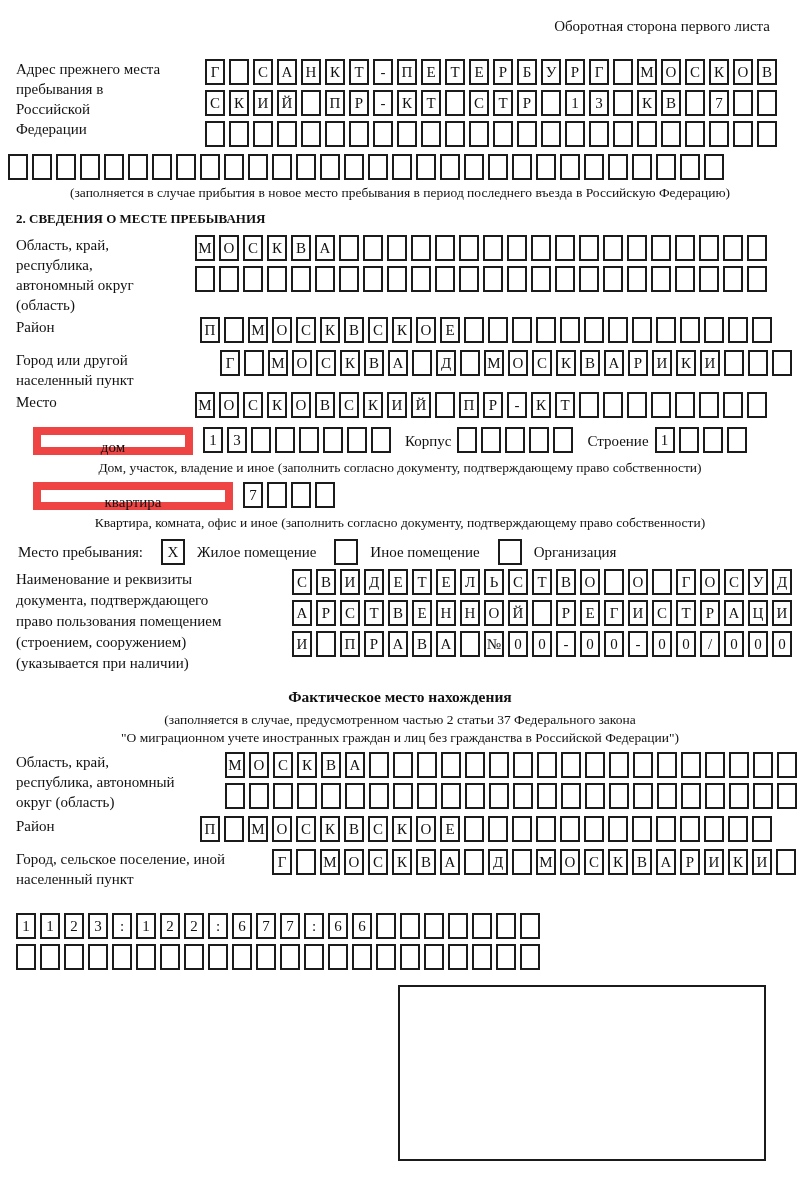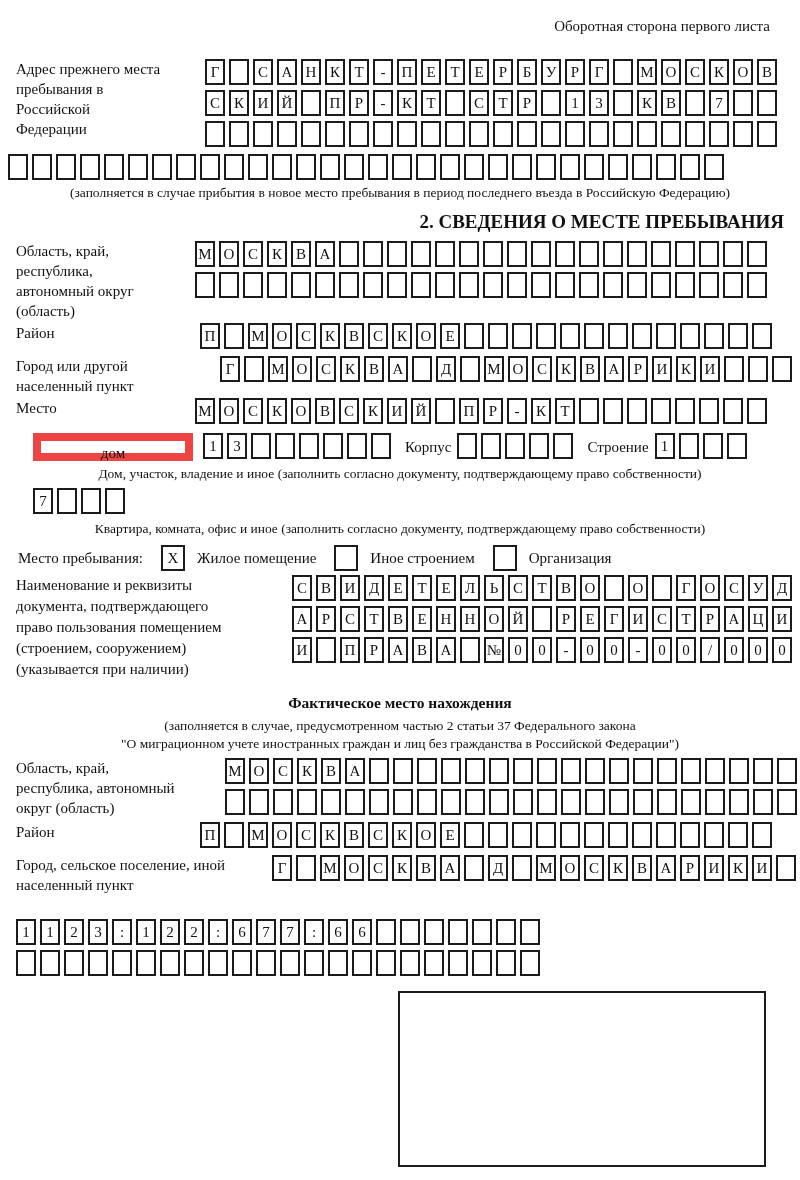--- a/index.html
+++ b/index.html
@@ -20,21 +20,21 @@
     font-size:15px;line-height:22px;vertical-align:top;
     background:#fff;
   }
   .cellrow{white-space:nowrap;height:26px;margin-bottom:5px;}
   .frow{display:flex;align-items:flex-start;margin-bottom:2px;gap:44px;}
   .flabel{font-size:15px;line-height:20px;flex:0 0 auto;}
   .fcells{flex:0 0 auto;}
   .w145{width:145px;} .w135{width:135px;} .w140{width:140px;}
   .w160{width:160px;} .w165{width:165px;} .w210{width:212px;}
   .caption{font-size:13.5px;text-align:center;margin:2px 0 6px 0;}
-  .h2{font-size:19px;font-weight:bold;text-align:right;margin:10px 0 8px 0;}
+  .h2{font-size:13px;font-weight:bold;text-align:left;margin:10px 0 8px 0;}
   .h3{font-size:15.5px;font-weight:bold;text-align:center;margin:14px 0 6px 0;}
   .fullrow{margin-left:-8px;}
   
   .inline-row{display:flex;align-items:flex-start;margin:4px 0 2px 17px;}
   .named-box{
     box-sizing:border-box;border:8px solid #ef4444;height:28px;
     text-align:center;font-size:15px;line-height:24px;margin-right:10px;
   }
   .dom-box{width:160px;}
   .kv-box{width:200px;}
@@ -99,30 +99,31 @@
     <div class="named-box dom-box">дом</div>
     <div class="cellrow"><span class="cell">1</span><span class="cell">3</span><span class="cell"></span><span class="cell"></span><span class="cell"></span><span class="cell"></span><span class="cell"></span><span class="cell"></span></div>
     <div class="mid-label">Корпус</div>
     <div class="cellrow"><span class="cell"></span><span class="cell"></span><span class="cell"></span><span class="cell"></span><span class="cell"></span></div>
     <div class="mid-label">Строение</div>
     <div class="cellrow"><span class="cell">1</span><span class="cell"></span><span class="cell"></span><span class="cell"></span></div>
   </div>
   <div class="caption">Дом, участок, владение и иное (заполнить согласно документу, подтверждающему право собственности)</div>
 
   <div class="inline-row">
+    <div class="named-box kv-box">квартира</div>
     <div class="cellrow"><span class="cell">7</span><span class="cell"></span><span class="cell"></span><span class="cell"></span></div>
   </div>
   <div class="caption">Квартира, комната, офис и иное (заполнить согласно документу, подтверждающему право собственности)</div>
 
   <div class="chk-row">
     <span class="chk-label">Место пребывания:</span>
     <span class="chk">X</span>
     <span class="chk-label">Жилое помещение</span>
     <span class="chk"></span>
-    <span class="chk-label">Иное строением</span>
+    <span class="chk-label">Иное помещение</span>
     <span class="chk"></span>
     <span class="chk-label">Организация</span>
   </div>
 
   <div class="frow" style="margin-top:4px;">
     <div class="flabel doc-label">Наименование и реквизиты документа, подтверждающего право пользования помещением (строением, сооружением) (указывается при наличии)</div>
     <div class="fcells">
       <div class="cellrow"><span class="cell">С</span><span class="cell">В</span><span class="cell">И</span><span class="cell">Д</span><span class="cell">Е</span><span class="cell">Т</span><span class="cell">Е</span><span class="cell">Л</span><span class="cell">Ь</span><span class="cell">С</span><span class="cell">Т</span><span class="cell">В</span><span class="cell">О</span><span class="cell"></span><span class="cell">О</span><span class="cell"></span><span class="cell">Г</span><span class="cell">О</span><span class="cell">С</span><span class="cell">У</span><span class="cell">Д</span></div>
       <div class="cellrow"><span class="cell">А</span><span class="cell">Р</span><span class="cell">С</span><span class="cell">Т</span><span class="cell">В</span><span class="cell">Е</span><span class="cell">Н</span><span class="cell">Н</span><span class="cell">О</span><span class="cell">Й</span><span class="cell"></span><span class="cell">Р</span><span class="cell">Е</span><span class="cell">Г</span><span class="cell">И</span><span class="cell">С</span><span class="cell">Т</span><span class="cell">Р</span><span class="cell">А</span><span class="cell">Ц</span><span class="cell">И</span></div>
       <div class="cellrow"><span class="cell">И</span><span class="cell"></span><span class="cell">П</span><span class="cell">Р</span><span class="cell">А</span><span class="cell">В</span><span class="cell">А</span><span class="cell"></span><span class="cell">№</span><span class="cell">0</span><span class="cell">0</span><span class="cell">-</span><span class="cell">0</span><span class="cell">0</span><span class="cell">-</span><span class="cell">0</span><span class="cell">0</span><span class="cell">/</span><span class="cell">0</span><span class="cell">0</span><span class="cell">0</span></div>

